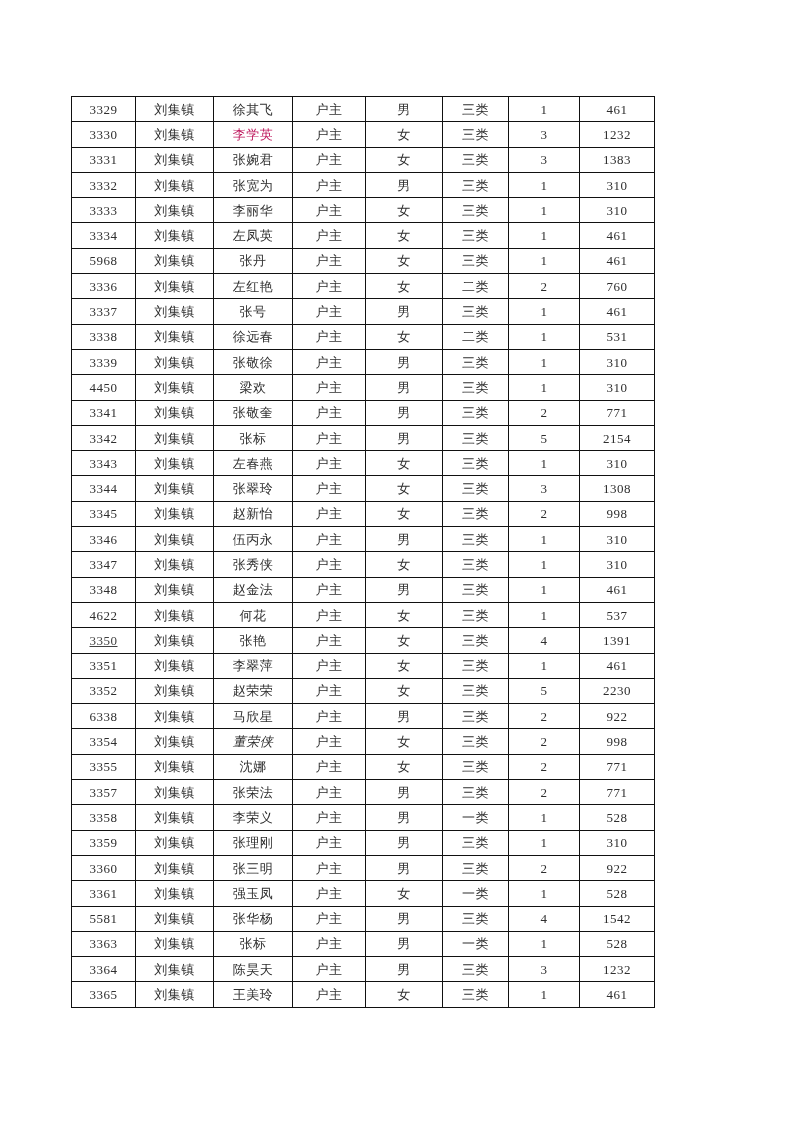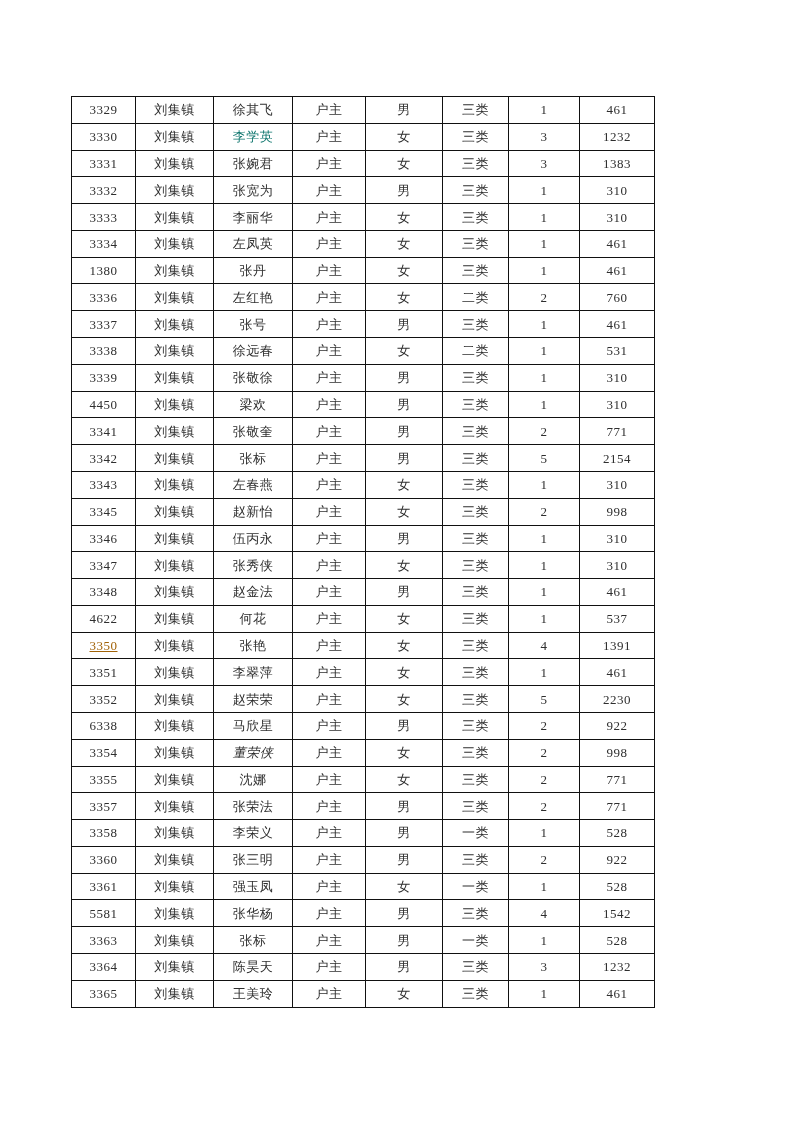--- a/index.html
+++ b/index.html
@@ -66,21 +66,21 @@
           <td style="border-color: rgb(17, 17, 17); color: rgb(46, 46, 46);">徐其飞</td>
           <td style="border-color: rgb(17, 17, 17); color: rgb(46, 46, 46);">户主</td>
           <td style="border-color: rgb(17, 17, 17); color: rgb(46, 46, 46);">男</td>
           <td style="border-color: rgb(17, 17, 17); color: rgb(46, 46, 46);">三类</td>
           <td style="border-color: rgb(17, 17, 17); color: rgb(46, 46, 46);">1</td>
           <td style="border-color: rgb(17, 17, 17); color: rgb(46, 46, 46);">461</td>
         </tr>
         <tr>
           <td style="border-color: rgb(17, 17, 17); color: rgb(46, 46, 46);">3330</td>
           <td style="border-color: rgb(17, 17, 17); color: rgb(46, 46, 46);">刘集镇</td>
-          <td style="border-color: rgb(17, 17, 17); color: #0f766e;">李学英</td>
+          <td style="border-color: rgb(17, 17, 17); color: #be185d;">李学英</td>
           <td style="border-color: rgb(17, 17, 17); color: rgb(46, 46, 46);">户主</td>
           <td style="border-color: rgb(17, 17, 17); color: rgb(46, 46, 46);">女</td>
           <td style="border-color: rgb(17, 17, 17); color: rgb(46, 46, 46);">三类</td>
           <td style="border-color: rgb(17, 17, 17); color: rgb(46, 46, 46);">3</td>
           <td style="border-color: rgb(17, 17, 17); color: rgb(46, 46, 46);">1232</td>
         </tr>
         <tr>
           <td style="border-color: rgb(17, 17, 17); color: rgb(46, 46, 46);">3331</td>
           <td style="border-color: rgb(17, 17, 17); color: rgb(46, 46, 46);">刘集镇</td>
           <td style="border-color: rgb(17, 17, 17); color: rgb(46, 46, 46);">张婉君</td>
@@ -114,21 +114,21 @@
           <td style="border-color: rgb(17, 17, 17); color: rgb(46, 46, 46);">3334</td>
           <td style="border-color: rgb(17, 17, 17); color: rgb(46, 46, 46);">刘集镇</td>
           <td style="border-color: rgb(17, 17, 17); color: rgb(46, 46, 46);">左凤英</td>
           <td style="border-color: rgb(17, 17, 17); color: rgb(46, 46, 46);">户主</td>
           <td style="border-color: rgb(17, 17, 17); color: rgb(46, 46, 46);">女</td>
           <td style="border-color: rgb(17, 17, 17); color: rgb(46, 46, 46);">三类</td>
           <td style="border-color: rgb(17, 17, 17); color: rgb(46, 46, 46);">1</td>
           <td style="border-color: rgb(17, 17, 17); color: rgb(46, 46, 46);">461</td>
         </tr>
         <tr>
-          <td style="border-color: rgb(17, 17, 17); color: rgb(46, 46, 46);">1380</td>
+          <td style="border-color: rgb(17, 17, 17); color: rgb(46, 46, 46);">5968</td>
           <td style="border-color: rgb(17, 17, 17); color: rgb(46, 46, 46);">刘集镇</td>
           <td style="border-color: rgb(17, 17, 17); color: rgb(46, 46, 46);">张丹</td>
           <td style="border-color: rgb(17, 17, 17); color: rgb(46, 46, 46);">户主</td>
           <td style="border-color: rgb(17, 17, 17); color: rgb(46, 46, 46);">女</td>
           <td style="border-color: rgb(17, 17, 17); color: rgb(46, 46, 46);">三类</td>
           <td style="border-color: rgb(17, 17, 17); color: rgb(46, 46, 46);">1</td>
           <td style="border-color: rgb(17, 17, 17); color: rgb(46, 46, 46);">461</td>
         </tr>
         <tr>
           <td style="border-color: rgb(17, 17, 17); color: rgb(46, 46, 46);">3336</td>
@@ -204,20 +204,30 @@
           <td style="border-color: rgb(17, 17, 17); color: rgb(46, 46, 46);">3343</td>
           <td style="border-color: rgb(17, 17, 17); color: rgb(46, 46, 46);">刘集镇</td>
           <td style="border-color: rgb(17, 17, 17); color: rgb(46, 46, 46);">左春燕</td>
           <td style="border-color: rgb(17, 17, 17); color: rgb(46, 46, 46);">户主</td>
           <td style="border-color: rgb(17, 17, 17); color: rgb(46, 46, 46);">女</td>
           <td style="border-color: rgb(17, 17, 17); color: rgb(46, 46, 46);">三类</td>
           <td style="border-color: rgb(17, 17, 17); color: rgb(46, 46, 46);">1</td>
           <td style="border-color: rgb(17, 17, 17); color: rgb(46, 46, 46);">310</td>
         </tr>
         <tr>
+          <td style="border-color: rgb(17, 17, 17); color: rgb(46, 46, 46);">3344</td>
+          <td style="border-color: rgb(17, 17, 17); color: rgb(46, 46, 46);">刘集镇</td>
+          <td style="border-color: rgb(17, 17, 17); color: rgb(46, 46, 46);">张翠玲</td>
+          <td style="border-color: rgb(17, 17, 17); color: rgb(46, 46, 46);">户主</td>
+          <td style="border-color: rgb(17, 17, 17); color: rgb(46, 46, 46);">女</td>
+          <td style="border-color: rgb(17, 17, 17); color: rgb(46, 46, 46);">三类</td>
+          <td style="border-color: rgb(17, 17, 17); color: rgb(46, 46, 46);">3</td>
+          <td style="border-color: rgb(17, 17, 17); color: rgb(46, 46, 46);">1308</td>
+        </tr>
+        <tr>
           <td style="border-color: rgb(17, 17, 17); color: rgb(46, 46, 46);">3345</td>
           <td style="border-color: rgb(17, 17, 17); color: rgb(46, 46, 46);">刘集镇</td>
           <td style="border-color: rgb(17, 17, 17); color: rgb(46, 46, 46);">赵新怡</td>
           <td style="border-color: rgb(17, 17, 17); color: rgb(46, 46, 46);">户主</td>
           <td style="border-color: rgb(17, 17, 17); color: rgb(46, 46, 46);">女</td>
           <td style="border-color: rgb(17, 17, 17); color: rgb(46, 46, 46);">三类</td>
           <td style="border-color: rgb(17, 17, 17); color: rgb(46, 46, 46);">2</td>
           <td style="border-color: rgb(17, 17, 17); color: rgb(46, 46, 46);">998</td>
         </tr>
         <tr>
@@ -254,21 +264,21 @@
           <td style="border-color: rgb(17, 17, 17); color: rgb(46, 46, 46);">4622</td>
           <td style="border-color: rgb(17, 17, 17); color: rgb(46, 46, 46);">刘集镇</td>
           <td style="border-color: rgb(17, 17, 17); color: rgb(46, 46, 46);">何花</td>
           <td style="border-color: rgb(17, 17, 17); color: rgb(46, 46, 46);">户主</td>
           <td style="border-color: rgb(17, 17, 17); color: rgb(46, 46, 46);">女</td>
           <td style="border-color: rgb(17, 17, 17); color: rgb(46, 46, 46);">三类</td>
           <td style="border-color: rgb(17, 17, 17); color: rgb(46, 46, 46);">1</td>
           <td style="border-color: rgb(17, 17, 17); color: rgb(46, 46, 46);">537</td>
         </tr>
         <tr>
-          <td style="border-color: rgb(17, 17, 17); color: #a16207; text-decoration: underline;">3350</td>
+          <td style="border-color: rgb(17, 17, 17); color: #404040; text-decoration: underline;">3350</td>
           <td style="border-color: rgb(17, 17, 17); color: rgb(46, 46, 46);">刘集镇</td>
           <td style="border-color: rgb(17, 17, 17); color: rgb(46, 46, 46);">张艳</td>
           <td style="border-color: rgb(17, 17, 17); color: rgb(46, 46, 46);">户主</td>
           <td style="border-color: rgb(17, 17, 17); color: rgb(46, 46, 46);">女</td>
           <td style="border-color: rgb(17, 17, 17); color: rgb(46, 46, 46);">三类</td>
           <td style="border-color: rgb(17, 17, 17); color: rgb(46, 46, 46);">4</td>
           <td style="border-color: rgb(17, 17, 17); color: rgb(46, 46, 46);">1391</td>
         </tr>
         <tr>
           <td style="border-color: rgb(17, 17, 17); color: rgb(46, 46, 46);">3351</td>
@@ -332,20 +342,30 @@
         </tr>
         <tr>
           <td style="border-color: rgb(17, 17, 17); color: rgb(46, 46, 46);">3358</td>
           <td style="border-color: rgb(17, 17, 17); color: rgb(46, 46, 46);">刘集镇</td>
           <td style="border-color: rgb(17, 17, 17); color: rgb(46, 46, 46);">李荣义</td>
           <td style="border-color: rgb(17, 17, 17); color: rgb(46, 46, 46);">户主</td>
           <td style="border-color: rgb(17, 17, 17); color: rgb(46, 46, 46);">男</td>
           <td style="border-color: rgb(17, 17, 17); color: rgb(46, 46, 46);">一类</td>
           <td style="border-color: rgb(17, 17, 17); color: rgb(46, 46, 46);">1</td>
           <td style="border-color: rgb(17, 17, 17); color: rgb(46, 46, 46);">528</td>
+        </tr>
+        <tr>
+          <td style="border-color: rgb(17, 17, 17); color: rgb(46, 46, 46);">3359</td>
+          <td style="border-color: rgb(17, 17, 17); color: rgb(46, 46, 46);">刘集镇</td>
+          <td style="border-color: rgb(17, 17, 17); color: rgb(46, 46, 46);">张理刚</td>
+          <td style="border-color: rgb(17, 17, 17); color: rgb(46, 46, 46);">户主</td>
+          <td style="border-color: rgb(17, 17, 17); color: rgb(46, 46, 46);">男</td>
+          <td style="border-color: rgb(17, 17, 17); color: rgb(46, 46, 46);">三类</td>
+          <td style="border-color: rgb(17, 17, 17); color: rgb(46, 46, 46);">1</td>
+          <td style="border-color: rgb(17, 17, 17); color: rgb(46, 46, 46);">310</td>
         </tr>
         <tr>
           <td style="border-color: rgb(17, 17, 17); color: rgb(46, 46, 46);">3360</td>
           <td style="border-color: rgb(17, 17, 17); color: rgb(46, 46, 46);">刘集镇</td>
           <td style="border-color: rgb(17, 17, 17); color: rgb(46, 46, 46);">张三明</td>
           <td style="border-color: rgb(17, 17, 17); color: rgb(46, 46, 46);">户主</td>
           <td style="border-color: rgb(17, 17, 17); color: rgb(46, 46, 46);">男</td>
           <td style="border-color: rgb(17, 17, 17); color: rgb(46, 46, 46);">三类</td>
           <td style="border-color: rgb(17, 17, 17); color: rgb(46, 46, 46);">2</td>
           <td style="border-color: rgb(17, 17, 17); color: rgb(46, 46, 46);">922</td>

